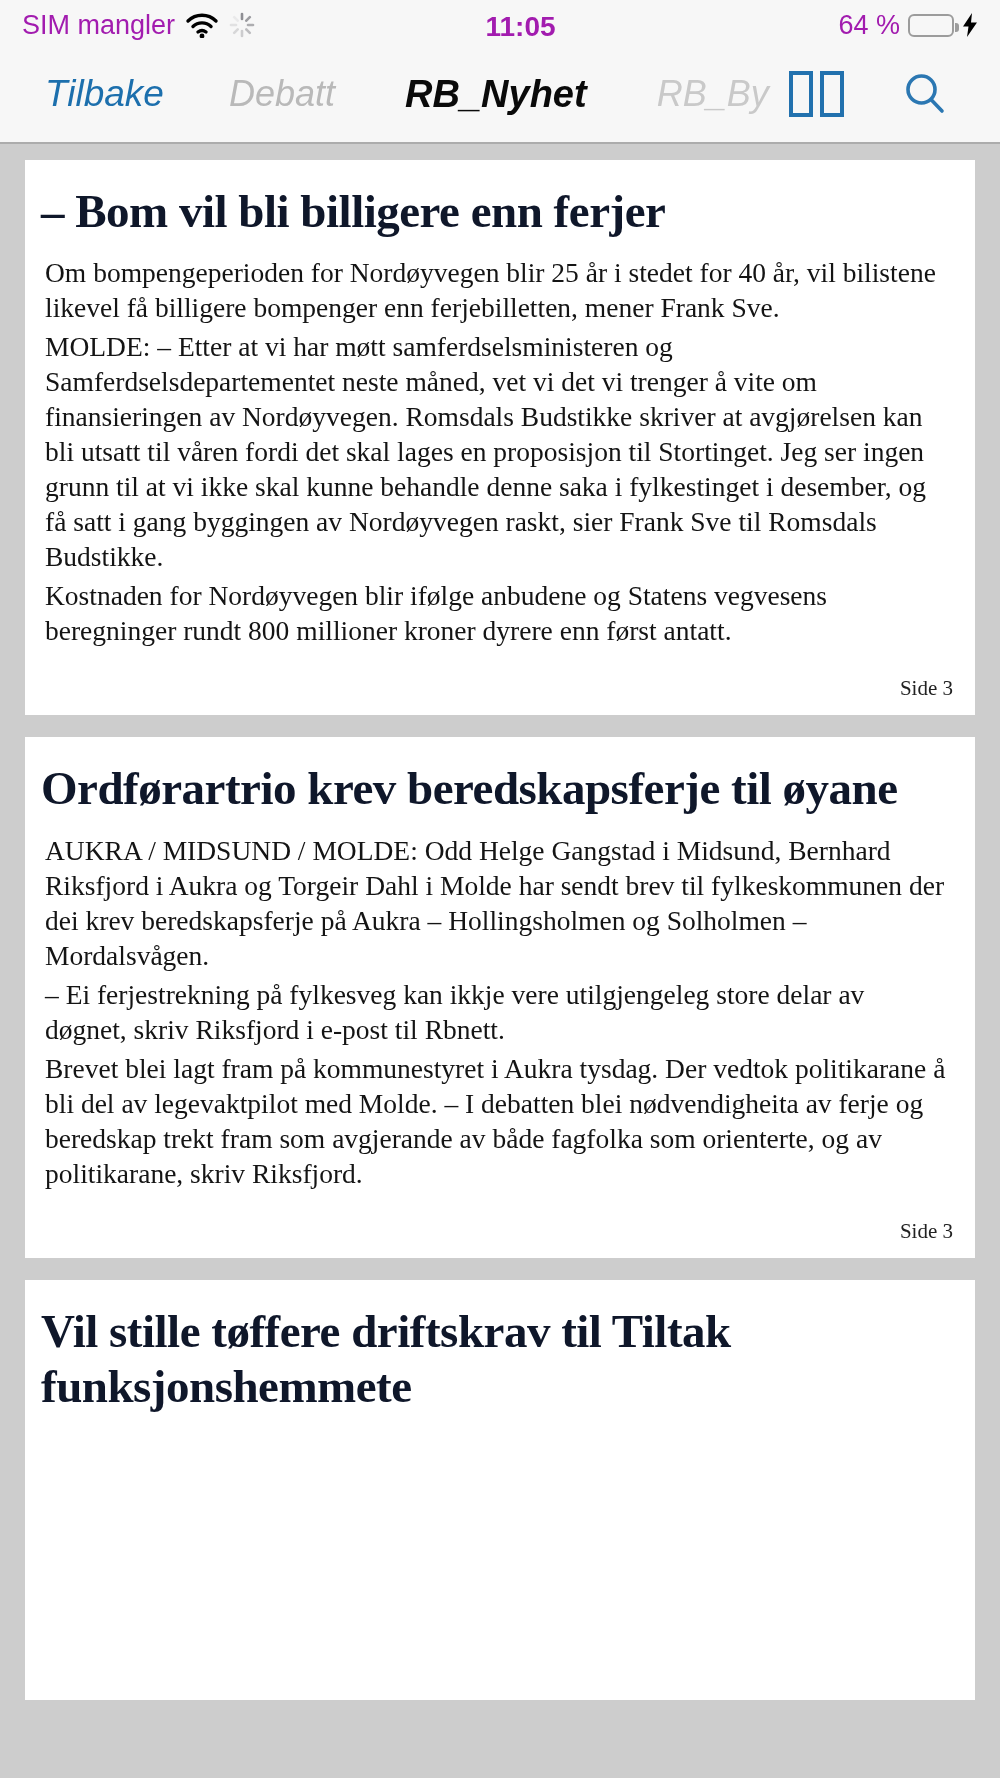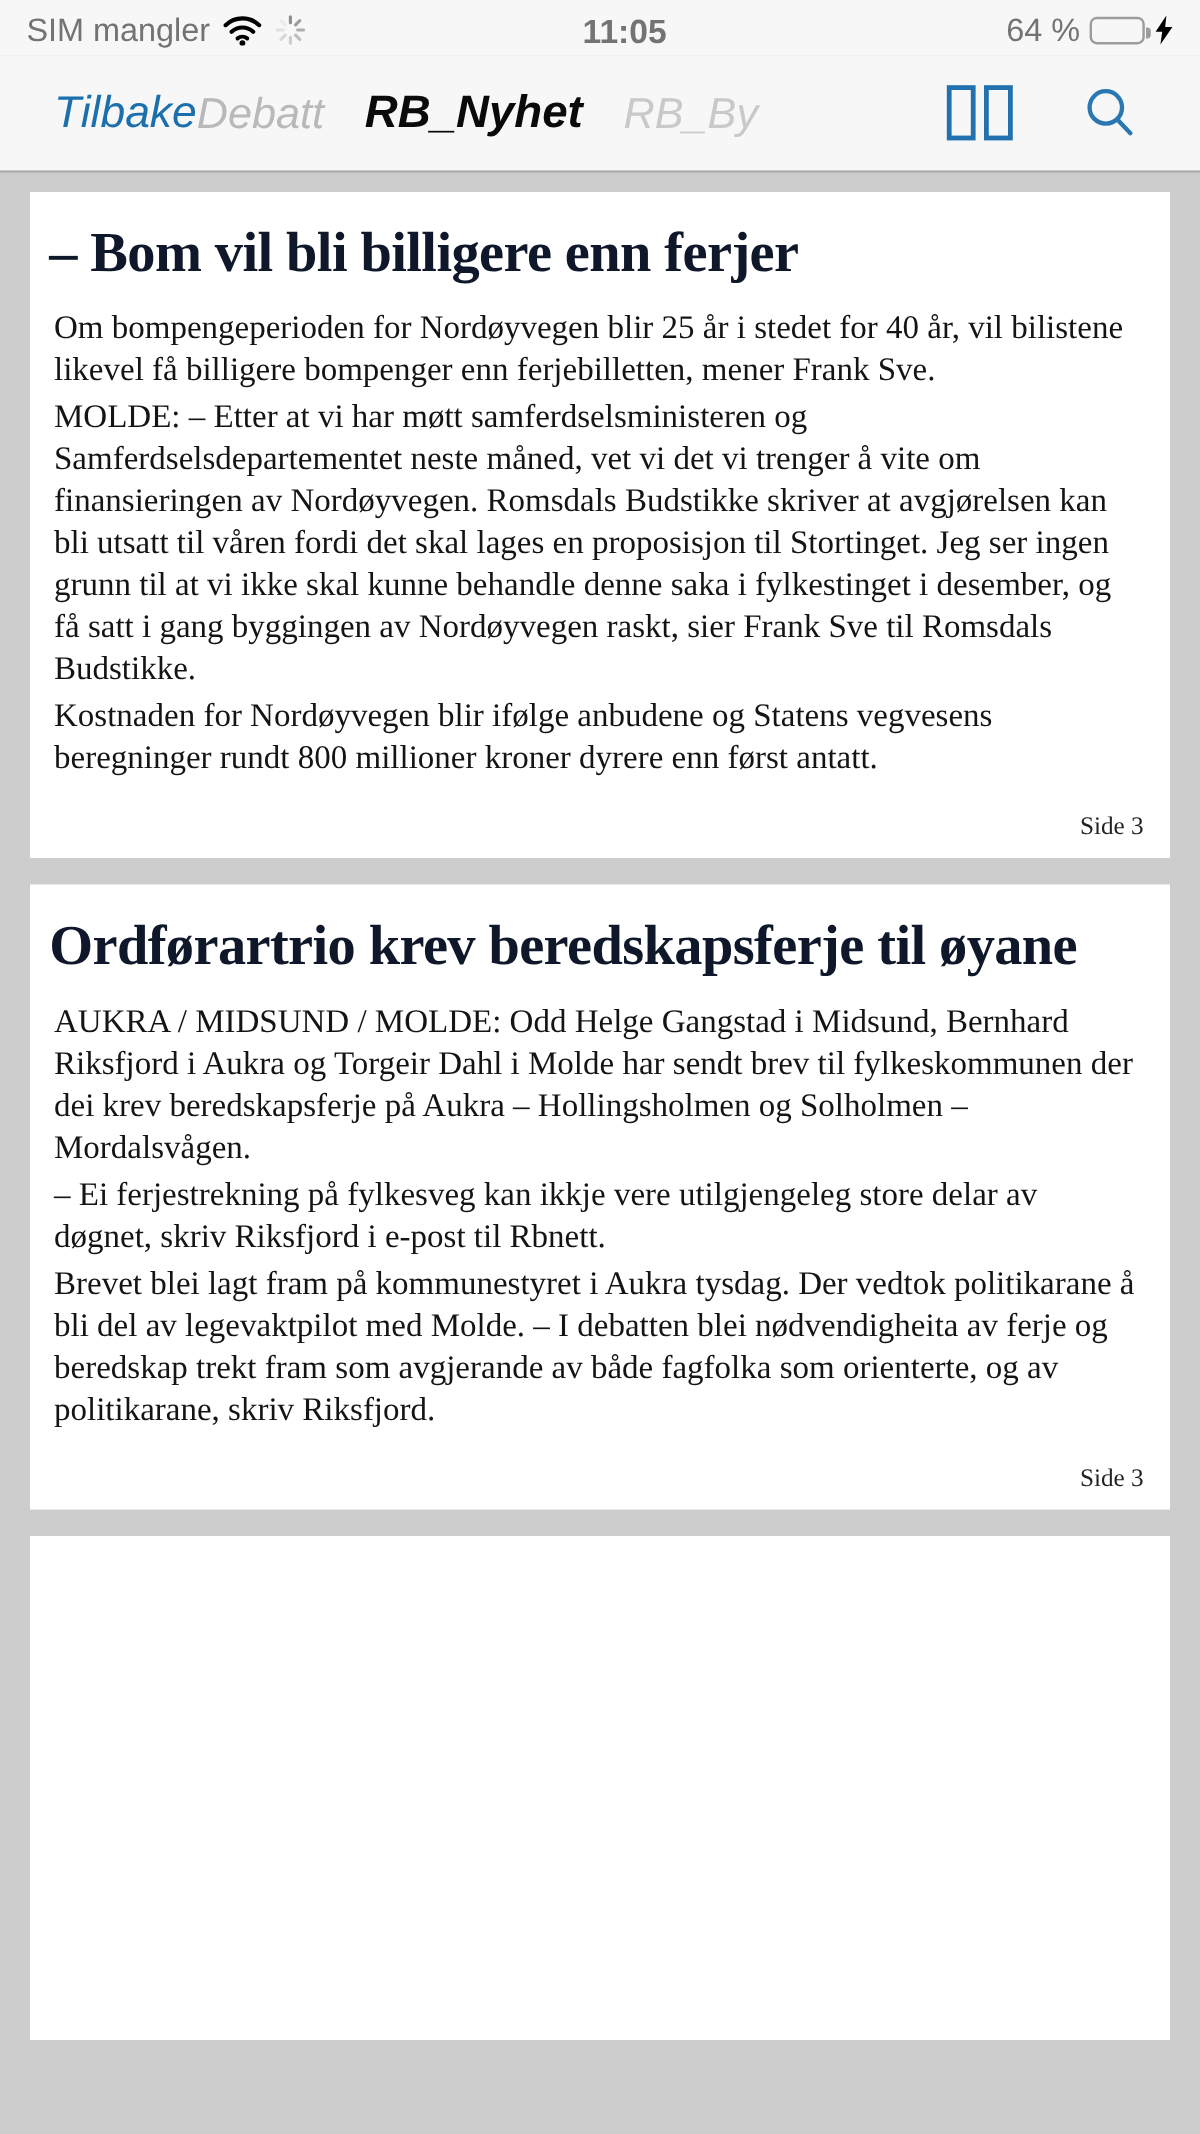--- a/index.html
+++ b/index.html
@@ -6,21 +6,21 @@
   body{
     width:1000px;height:1778px;overflow:hidden;
     background:#cdcdcd;
     font-family:"Liberation Sans",sans-serif;
     -webkit-font-smoothing:antialiased;
   }
   
   .status-bar{
     position:relative;height:46px;background:#f7f7f7;
     display:flex;align-items:center;justify-content:space-between;
-    padding:0 22px;box-sizing:border-box;font-size:27px;color:#737373;
+    padding:0 22px;box-sizing:border-box;font-size:27px;color:#a21caf;
   }
   .sb-left{display:flex;align-items:center;gap:10px;padding-top:4px;}
   .sb-time{
     position:absolute;left:0;right:0;top:0;height:46px;
     display:flex;align-items:center;justify-content:center;
     font-weight:700;font-size:28px;padding-top:4px;padding-left:41px;
   }
   .sb-right{display:flex;align-items:center;gap:8px;padding-top:4px;z-index:1;}
   .battery{
     position:relative;width:46px;height:23px;border:2px solid #9c9c9c;
@@ -32,21 +32,21 @@
     background:#9c9c9c;border-radius:0 3px 3px 0;
   }
   
   .nav-bar{
     height:98px;background:#f7f7f7;border-bottom:2px solid #acacac;
     display:flex;align-items:center;box-sizing:border-box;
     padding:0 30px 0 45px;
     font-style:italic;
   }
   .back-link{font-size:37px;color:#1c6fad;flex:0 0 auto;}
-  .tabs{display:flex;align-items:flex-end;gap:34px;flex:1 1 auto;overflow:hidden;}
+  .tabs{display:flex;align-items:center;gap:70px;margin-left:65px;flex:1 1 auto;overflow:hidden;}
   .tab{font-size:36px;white-space:nowrap;}
   .tab-faded-left{color:#b9b9b9;}
   .tab-active{font-size:38px;font-weight:700;color:#0a0a0a;}
   .tab-faded-right{color:#c9c9c9;}
   .nav-icons{display:flex;align-items:center;gap:58px;margin-left:auto;padding-right:22px;}
   .pages-icon{display:flex;gap:7px;}
   .pages-icon span{display:block;width:24px;height:46px;border:4px solid #2271ae;box-sizing:border-box;background:transparent;}
   
   .content{padding:16px 25px 0 25px;}
   .card{
@@ -149,15 +149,16 @@
 
   <div class="card">
     <h1>Ordførartrio krev beredskapsferje til øyane</h1>
     <p>AUKRA / MIDSUND / MOLDE: Odd Helge Gangstad i Midsund, Bernhard Riksfjord i Aukra og Torgeir Dahl i Molde har sendt brev til fylkeskommunen der dei krev beredskapsferje på Aukra – Hollingsholmen og Solholmen – Mordalsvågen.</p>
     <p>– Ei ferjestrekning på fylkesveg kan ikkje vere utilgjengeleg store delar av døgnet, skriv Riksfjord i e-post til Rbnett.</p>
     <p>Brevet blei lagt fram på kommunestyret i Aukra tysdag. Der vedtok politikarane å bli del av legevaktpilot med Molde. – I debatten blei nødvendigheita av ferje og beredskap trekt fram som avgjerande av både fagfolka som orienterte, og av politikarane, skriv Riksfjord.</p>
     <div class="page-num">Side 3</div>
   </div>
 
   <div class="card" style="min-height:420px;">
+    <h1>Vil stille tøffere driftskrav til Tiltak funksjonshemmete</h1>
   </div>
 
 </div>
 
 </body></html>

